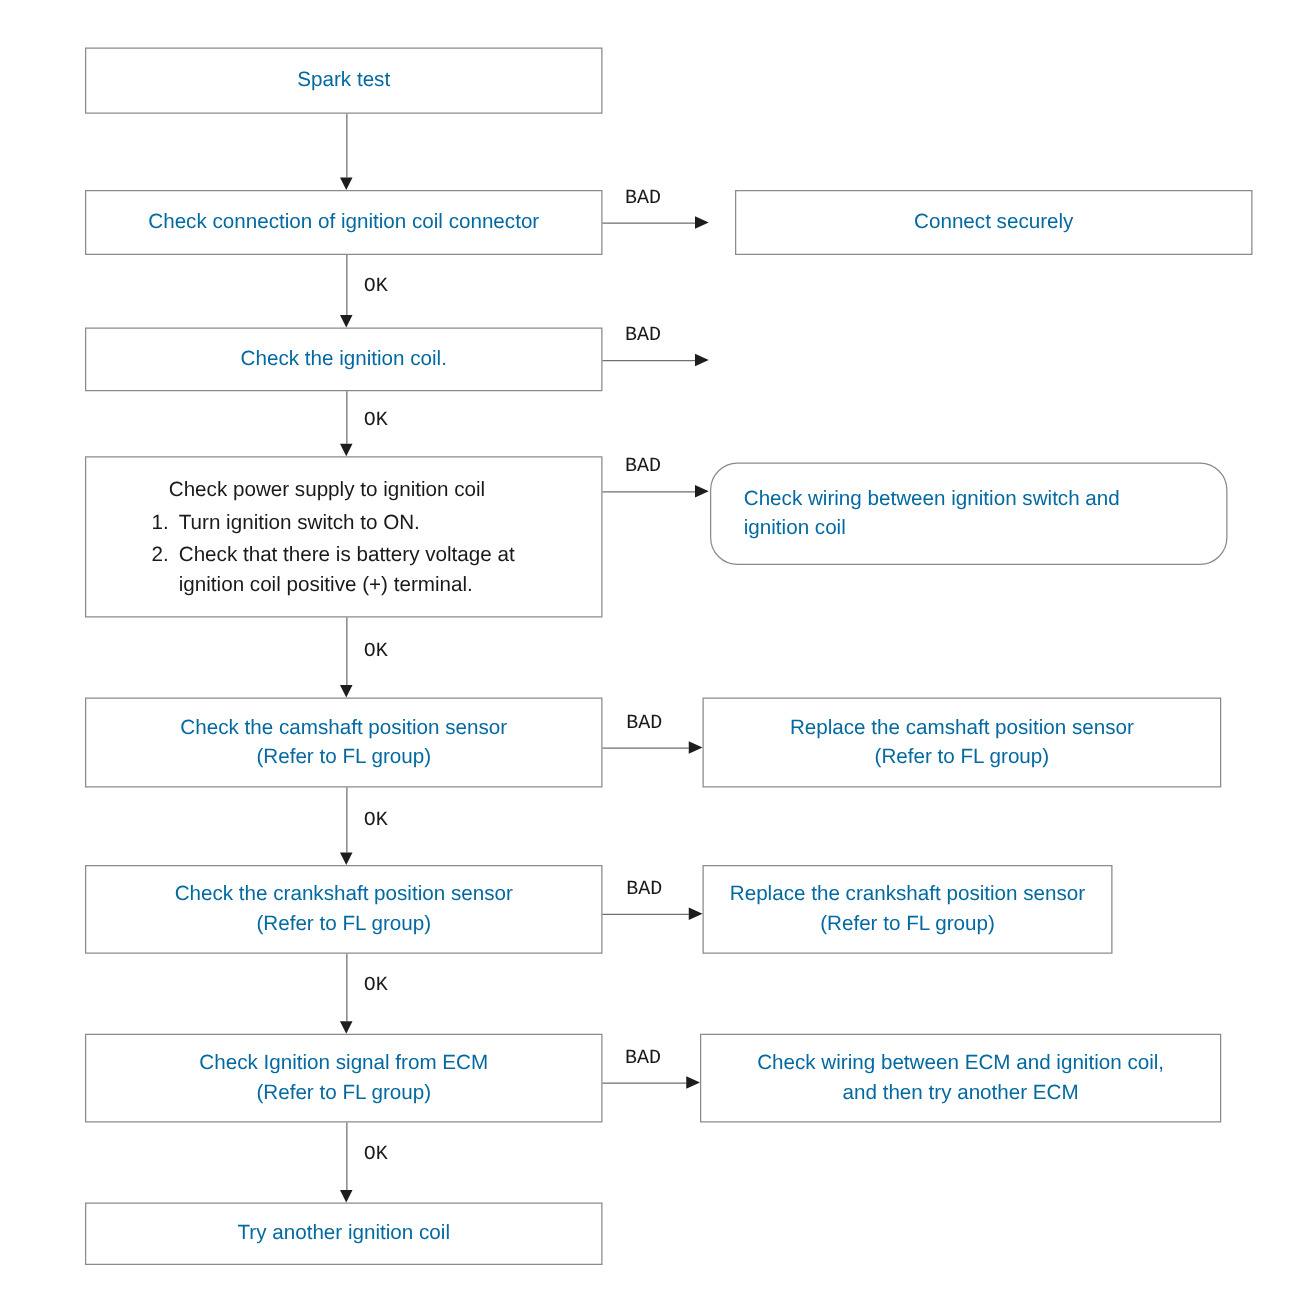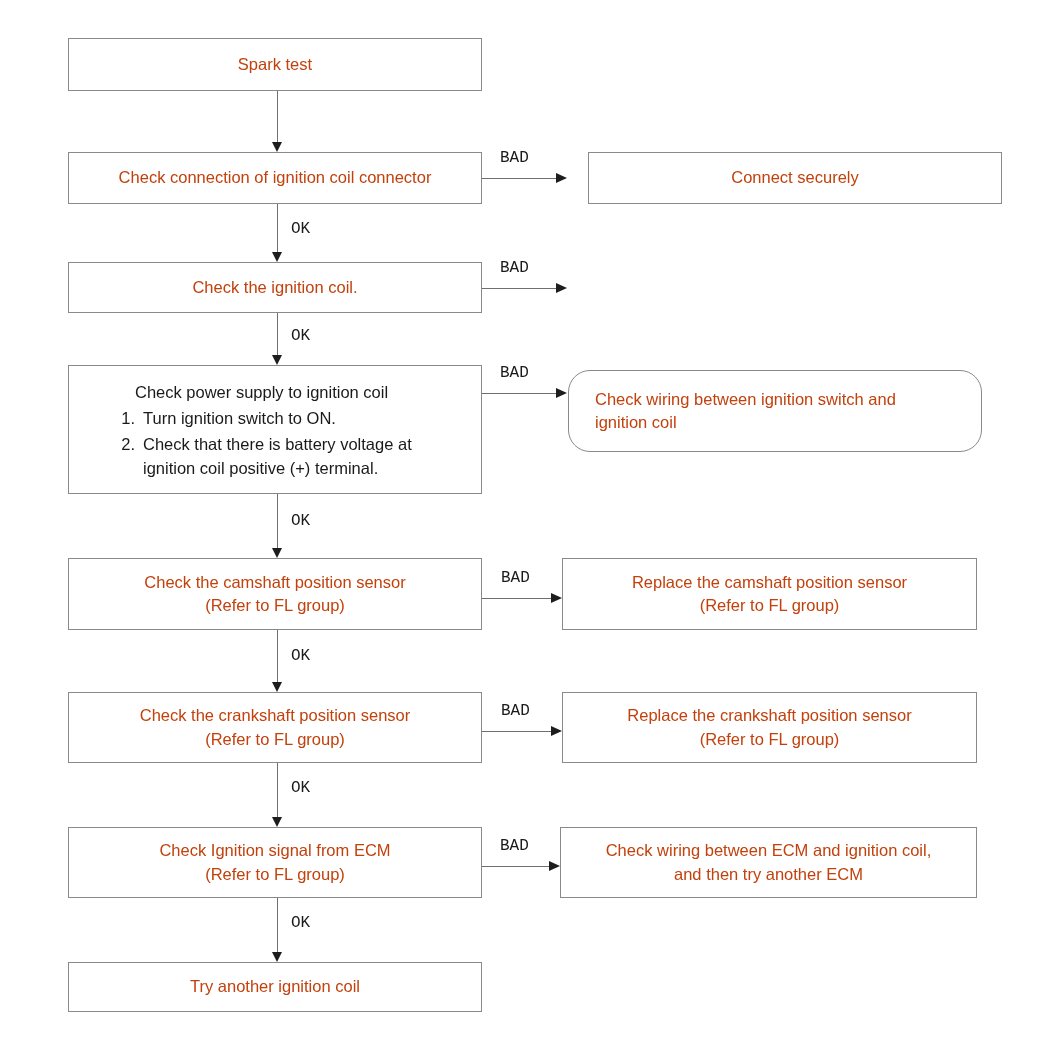--- a/index.html
+++ b/index.html
@@ -21,21 +21,21 @@
   .node {
     position: absolute;
     box-sizing: border-box;
     border: 1.4px solid #8a8a8a;
     background: #ffffff;
     display: flex;
     align-items: center;
     justify-content: center;
     font-size: 16.5px;
     line-height: 1.42;
-    color: #c2410c;
+    color: #0369a1;
     text-align: center;
     padding: 4px 10px;
   }
   .node.left-align {
     justify-content: flex-start;
     text-align: left;
   }
   .node .txt {
     display: block;
     white-space: pre-line;
@@ -172,21 +172,21 @@
   <div class="node left-align" style="left:568px; top:370px; width:414px; height:82px; padding-left:26px;border-radius:22px;">
     <span class="txt">Check wiring between ignition switch and
 ignition coil</span>
   </div>
 
   <div class="node" style="left:562px; top:558px; width:415px; height:72px;">
     <span class="txt">Replace the camshaft position sensor
 (Refer to FL group)</span>
   </div>
 
-  <div class="node" style="left:562px; top:692px; width:415px; height:71px;">
+  <div class="node" style="left:562px; top:692px; width:328px; height:71px;">
     <span class="txt">Replace the crankshaft position sensor
 (Refer to FL group)</span>
   </div>
 
   <div class="node" style="left:560px; top:827px; width:417px; height:71px;">
     <span class="txt">Check wiring between ECM and ignition coil,
 and then try another ECM</span>
   </div>
 
   <div class="vline" style="left:277px; top:91px; height:51px;"></div>

